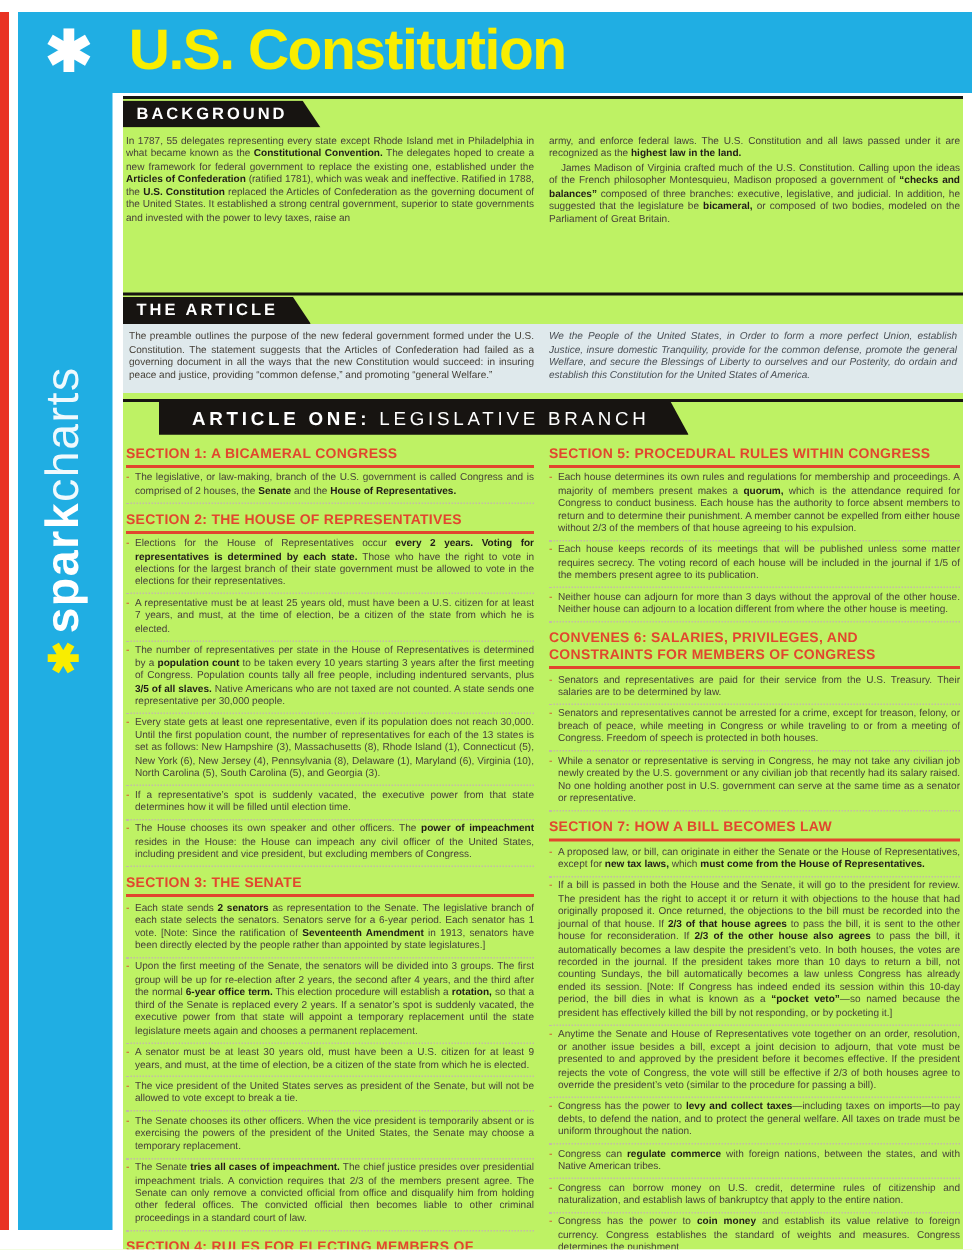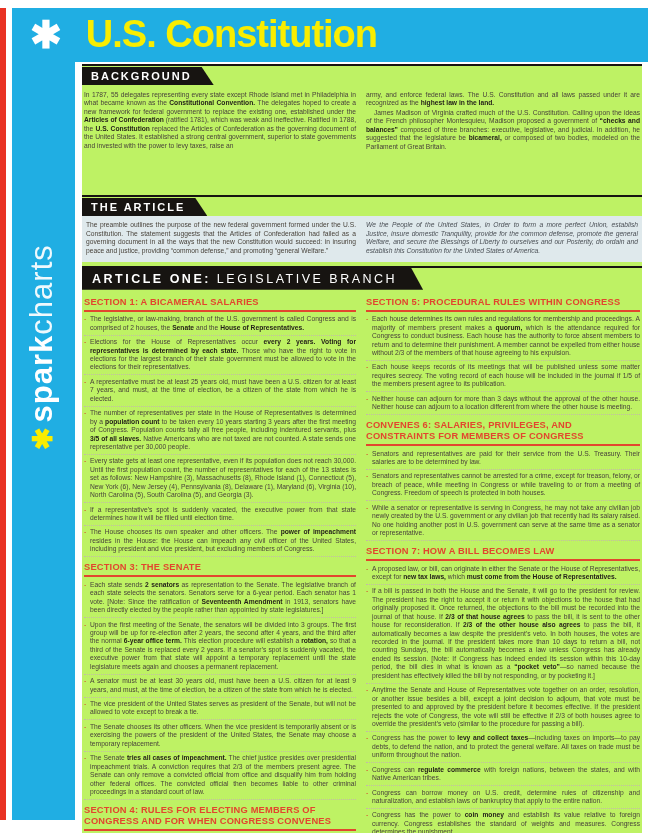--- a/index.html
+++ b/index.html
@@ -16,21 +16,21 @@
   .sidebar { position:absolute; left:12px; top:62px; width:63px; height:758px; background:#20aee3; }
   .brand-vert { position:absolute; left:14px; top:388px; transform:rotate(-90deg); transform-origin:0 0; white-space:nowrap; font-size:31px; letter-spacing:1px; line-height:1; }
   .brand-ast { color:#f9ed00; font-weight:bold; margin-right:4px; font-size:27px; }
   .brand-bold { color:#ffffff; font-weight:bold; }
   .brand-light { color:#ffffff; font-weight:normal; opacity:.93; }
 
   .content { position:absolute; left:82px; top:64px; width:560px; height:769px; background:#bef264; }
 
   .banner-row { position:relative; border-top:2px solid #171411; }
   .banner-tab { display:inline-block; background:#171411; color:#ffffff; font-weight:bold; letter-spacing:2px; font-size:11px; padding:3px 22px 3px 9px; clip-path:polygon(0 0, calc(100% - 12px) 0, 100% 100%, 0 100%); }
-  .banner-tab.big { font-size:12.5px; letter-spacing:2.5px; padding:4px 26px 4px 10px; }
+  .banner-tab.big { font-size:12.5px; letter-spacing:2.5px; padding:4px 26px 4px 22px;margin-left:24px; }
   .banner-tab .light { font-weight:normal; }
 
   .twocol { display:flex; }
   .colA { width:274px; margin-right:10px; }
   .colB { width:276px; }
 
   .bodytext { font-size:6.7px; line-height:1.26; color:#48423a; text-align:justify; }
   .bodytext .b, .b { font-weight:bold; color:#211d18; }
   .para { margin-bottom:1px; }
   .para.indent { text-indent:8px; }
@@ -93,25 +93,26 @@
         <div class="colB pre-right">We the People of the United States, in Order to form a more perfect Union, establish Justice, insure domestic Tranquility, provide for the common defense, promote the general Welfare, and secure the Blessings of Liberty to ourselves and our Posterity, do ordain and establish this Constitution for the United States of America.</div>
       </div>
     </div>
 
     <div class="banner-row" style="margin-top:4px;">
       <span class="banner-tab big"><span>ARTICLE ONE:</span><span class="light"> LEGISLATIVE BRANCH</span></span>
     </div>
 
     <div class="twocol cols-wrap">
       <div class="colA" id="col-left">
-          <div class="sec-head">SECTION 1: A BICAMERAL SALARIES</div>
+          <div class="sec-head">SECTION 1: A BICAMERAL CONGRESS</div>
           <div class="bullet">
             <span class="dash">-</span>
             <span class="btext"><span>The legislative, or law-making, branch of the U.S. government is called Congress and is comprised of 2 houses, the </span><span class="b">Senate</span><span> and the </span><span class="b">House of Representatives.</span></span>
           </div>
+          <div class="sec-head">SECTION 2: THE HOUSE OF REPRESENTATIVES</div>
           <div class="bullet">
             <span class="dash">-</span>
             <span class="btext"><span>Elections for the House of Representatives occur </span><span class="b">every 2 years. Voting for representatives is determined by each state.</span><span> Those who have the right to vote in elections for the largest branch of their state government must be allowed to vote in the elections for their representatives.</span></span>
           </div>
           <div class="bullet">
             <span class="dash">-</span>
             <span class="btext"><span>A representative must be at least 25 years old, must have been a U.S. citizen for at least 7 years, and must, at the time of election, be a citizen of the state from which he is elected.</span></span>
           </div>
           <div class="bullet">
             <span class="dash">-</span>

